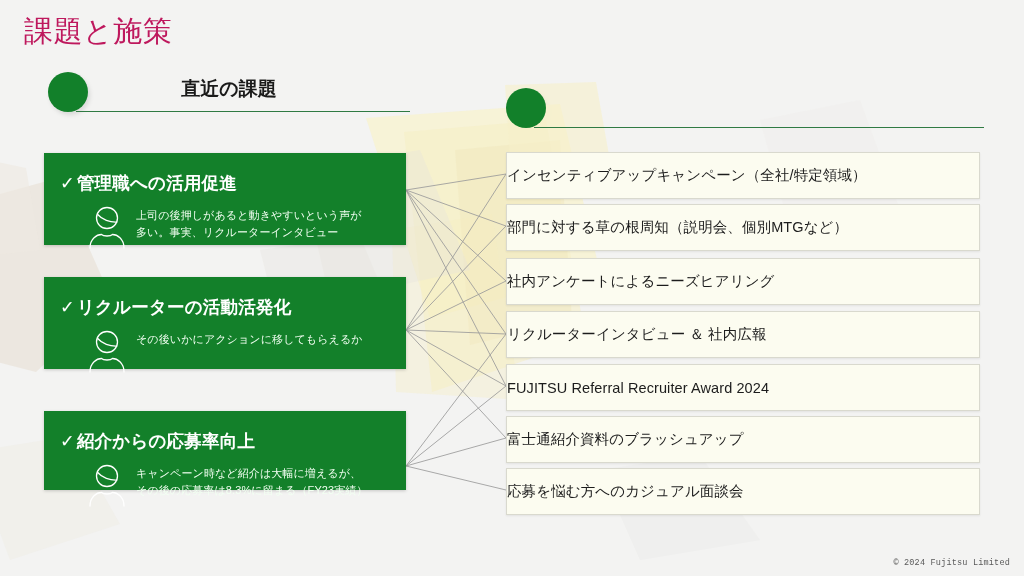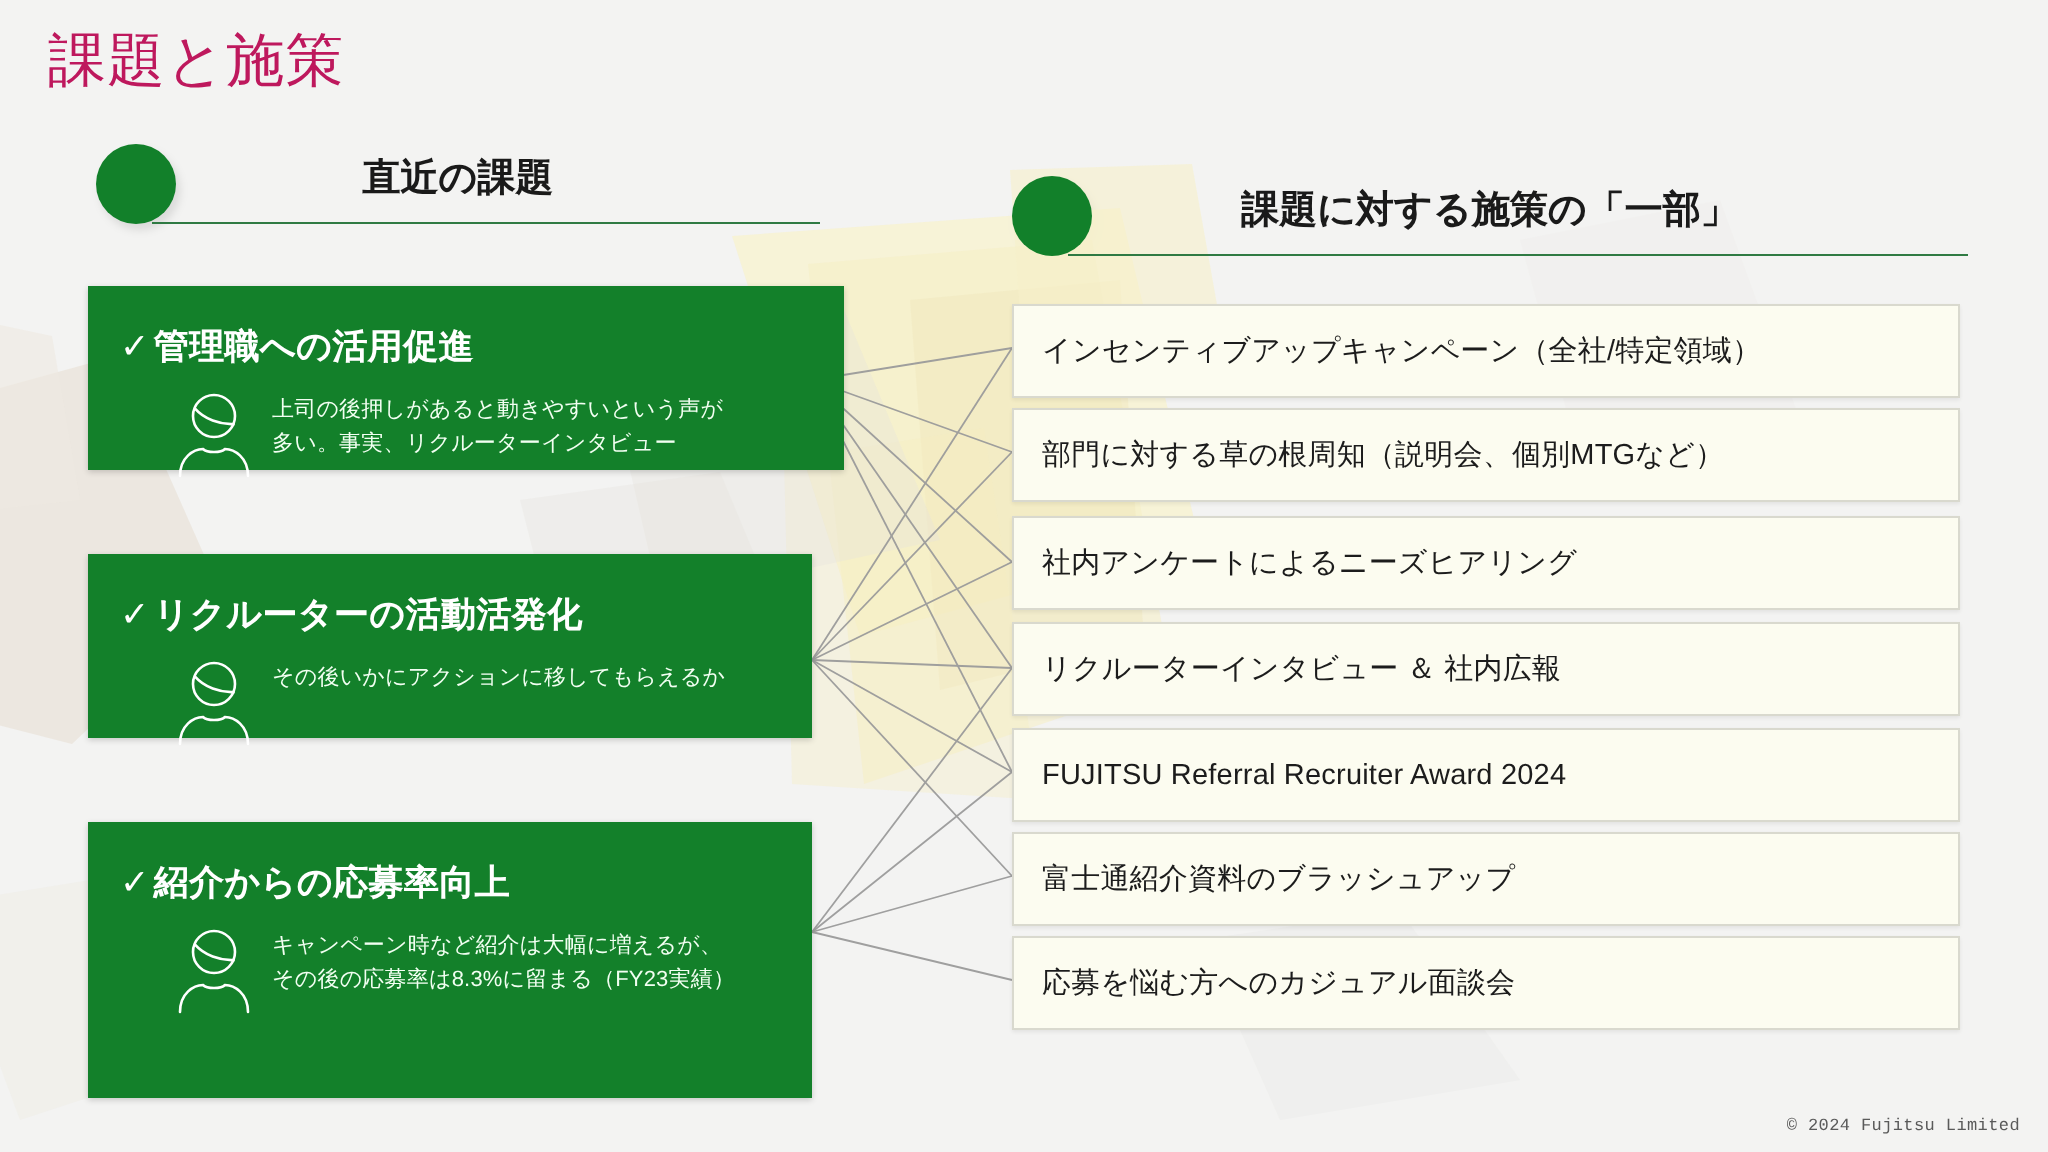--- a/index.html
+++ b/index.html
@@ -57,33 +57,33 @@
   }
   .issue-card .ic-check{display:inline-block;margin-right:2px;font-weight:bold;}
   .issue-card .ic-body{
     position:absolute;left:92px;top:54px;right:12px;
     font-size:11px;line-height:1.55;color:#f2fff2;
     letter-spacing:.1px;
   }
   .issue-card .ic-body div{white-space:nowrap;}
   .person-icon{position:absolute;left:40px;top:52px;width:46px;height:44px;}
 
-  #card-1{top:143px;height:92px;padding-left:16px;}
+  #card-1{top:153px;height:92px;}
   #card-2{top:277px;height:92px;}
-  #card-3{top:411px;height:138px;}
+  #card-3{top:411px;height:79px;}
 
   
   .measure{
     position:absolute;left:506px;width:472px;height:45px;
     background:#fcfcf0;border:1px solid #d9d9ce;
     box-shadow:0 1px 2px rgba(0,0,0,.07);
     display:flex;align-items:center;
   }
   .measure span{
-    padding-left:14px;font-size:14.5px;color:#1c1c1c;white-space:nowrap;
+    font-size:14.5px;color:#1c1c1c;white-space:nowrap;
     letter-spacing:.1px;
   }
 
   
   .footer{
     position:absolute;right:14px;bottom:8px;
     font-size:8.5px;color:#5a5a5a;letter-spacing:.2px;white-space:nowrap;font-family:Liberation Mono, monospace;
   }
 </style>
 </head>
@@ -140,21 +140,20 @@
   <div class="slide-title">課題と施策</div>
 
   <div class="col-head" id="head-left">
     <div class="dot"></div>
     <div class="htxt">直近の課題</div>
     <div class="rule"></div>
   </div>
 
   <div class="col-head" id="head-right">
     <div class="dot"></div>
-    <div class="htxt">課題に対する施策の「一部」</div>
     <div class="rule"></div>
   </div>
 
   <div class="issue-card" id="card-1">
     <div class="ic-title">
       <span class="ic-check">✓</span><span>管理職への活用促進</span>
     </div>
     <svg class="person-icon" viewBox="0 0 46 44" xmlns="http://www.w3.org/2000/svg">
       <circle cx="23" cy="13" r="10.5" fill="none" stroke="#ffffff" stroke-width="1.3"></circle>
       <path d="M13.4 9.2 C18 14.5 26 17.5 33.3 17.0" fill="none" stroke="#ffffff" stroke-width="1.3"></path>

